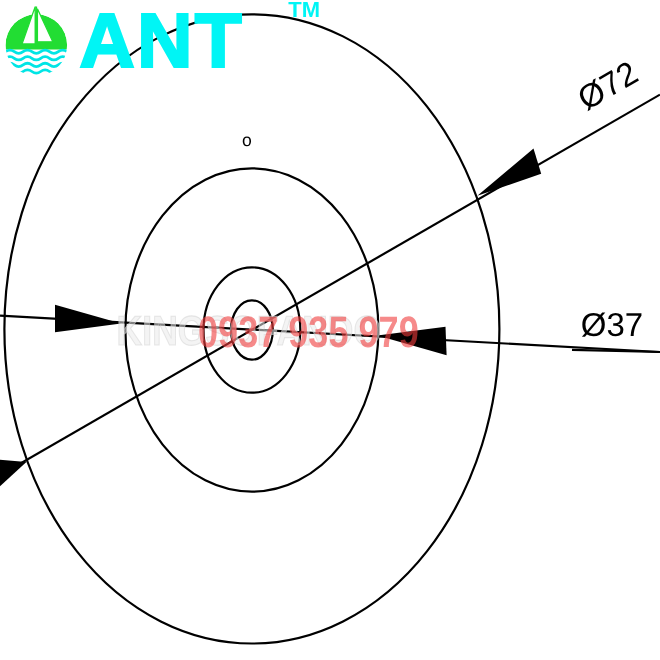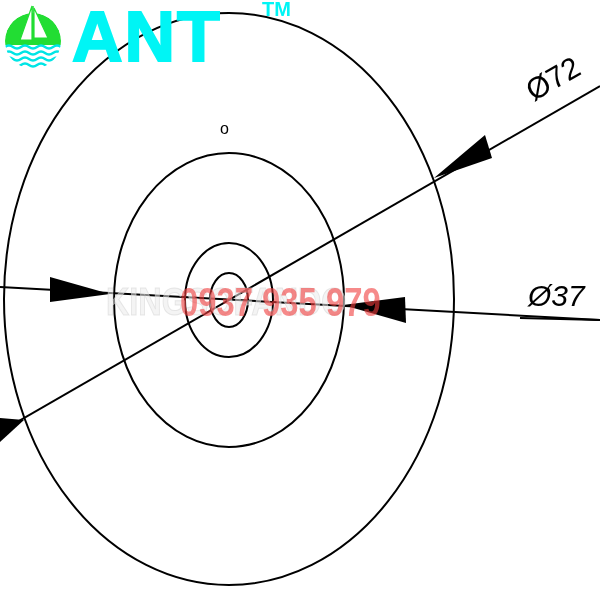--- a/index.html
+++ b/index.html
@@ -15,21 +15,21 @@
     .tm {
       position: absolute; left: 262px; top: -2px;
       font-family: "Liberation Sans", sans-serif; font-weight: 700;
       font-size: 20px; color: #00f5f5;
     }
     .dim-label {
       position: absolute; font-family: "Liberation Sans", sans-serif;
       font-size: 30px; color: #000; line-height: 30px; white-space: nowrap;
     }
     .dim-72 { left: 536px; top: 76px; transform: rotate(-30deg); transform-origin: left bottom; }
-    .dim-37 { left: 528px; top: 281px; font-style: italic; }
+    .dim-37 { left: 528px; top: 281px; }
     .watermark-phone {
       position: absolute; left: 180px; top: 280px;
       font-family: "Liberation Sans", sans-serif; font-weight: 700;
       font-size: 40px; color: rgba(240, 60, 60, 0.6); letter-spacing: 0px;
       white-space: nowrap; transform: scaleX(0.82); transform-origin: left top;
     }
     .watermark-brand {
       position: absolute; left: 106px; top: 281px;
       font-family: "Liberation Sans", sans-serif; font-weight: 700;
       font-size: 38px; color: rgba(235,235,235,0.55); white-space: nowrap;

